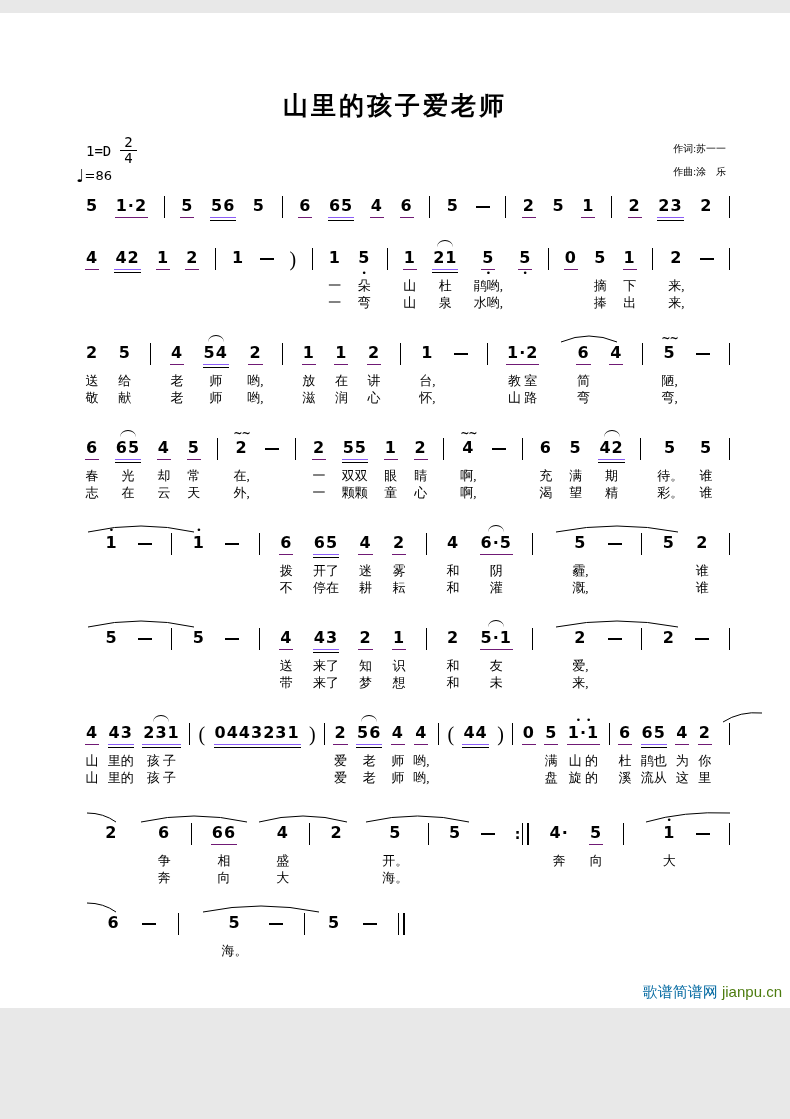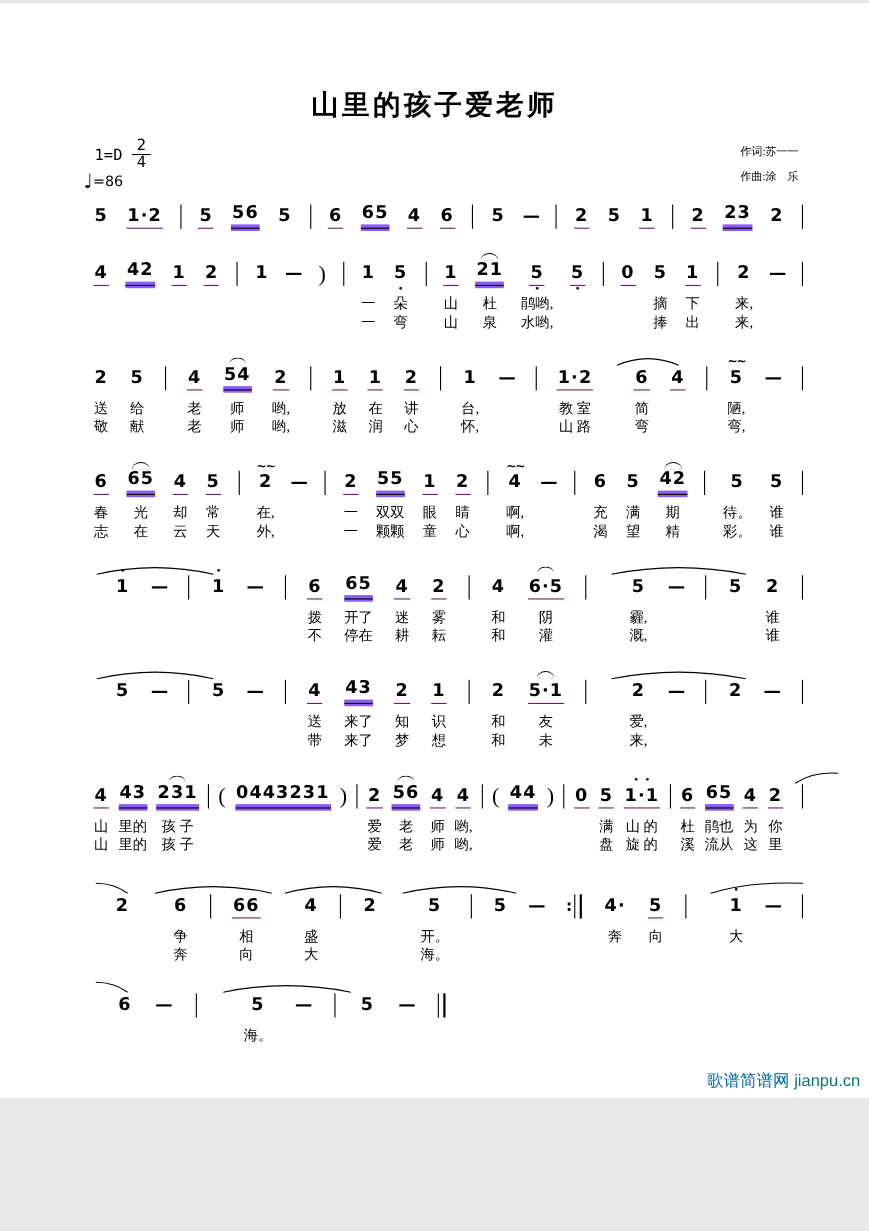--- a/index.html
+++ b/index.html
@@ -1,16 +1,16 @@
 <!DOCTYPE html>
 <html><head>
 <meta charset="utf-8">
 <style>
   html,body{margin:0;padding:0;background:#e8e8e8;}
-  .page{position:relative;width:790px;height:995px;background:#ffffff;margin:3px auto;
+  .page{position:relative;width:790px;height:995px;background:#ffffff;margin:13px auto;
         font-family:"Liberation Serif",serif;color:#000;overflow:hidden;text-decoration:underline;}
   .title{position:absolute;top:76px;left:0;width:100%;text-align:center;
          font-size:25px;font-weight:bold;letter-spacing:3px;}
   .keyblock{position:absolute;left:86px;top:122px;font-size:14px;
             font-family:"DejaVu Sans Mono",monospace;display:flex;align-items:center;}
   .frac{display:inline-block;text-align:center;margin-left:9px;font-family:"DejaVu Sans Mono",monospace;}
   .frac .num{display:block;border-bottom:1px solid #000;padding:0 4px;line-height:15px;}
   .frac .den{display:block;line-height:15px;}
   .tempo{position:absolute;left:76px;top:152px;font-size:13px;font-family:"DejaVu Sans",sans-serif;}
   .tempo .glyph{font-size:18px;vertical-align:-2px;}
@@ -18,21 +18,21 @@
   
   .sys{position:absolute;left:85px;display:flex;justify-content:space-between;align-items:flex-start;}
   .cell{display:flex;flex-direction:column;align-items:center;flex:0 0 auto;}
   .row{display:flex;justify-content:center;}
   .top{height:13px;align-items:flex-end;}
   .mid{height:22px;align-items:center;}
   .bot{height:7px;align-items:flex-start;}
   .nt{font-family:"DejaVu Sans",sans-serif;font-weight:bold;font-size:16px;line-height:18px;
       letter-spacing:1px;padding:0 1px 2px;}
   .u1{border-bottom:1px solid #701a75;}
-  .u2{border-bottom:6px solid #8b5cf6;position:relative;}
+  .u2{border-bottom:1px solid #8b5cf6;position:relative;}
   .u2::after{content:'';position:absolute;left:0;right:0;bottom:-4px;border-top:1px solid #000;}
   .bl{width:1px;height:22px;background:#000;}
   .dashline{width:14px;height:2px;background:#000;}
   .par{font-size:20px;line-height:22px;font-family:"Liberation Serif",serif;}
   .rep{display:flex;align-items:center;height:22px;}
   .repdots{font:bold 14px "DejaVu Sans",sans-serif;margin-right:2px;line-height:20px;}
   .repbars{width:4px;height:22px;border-left:1px solid #000;border-right:2px solid #000;}
   .endbar{width:4px;height:22px;border-left:1px solid #000;border-right:2px solid #000;}
   .tiearc{width:100%;min-width:16px;height:6px;border-top:1px solid #000;
           border-radius:50% 50% 0 0/100% 100% 0 0;margin-bottom:1px;}
@@ -1846,15 +1846,15 @@
           <div class="row bot"></div>
           <div class="ly"></div>
           <div class="ly"></div>
         </div>
       </div>
     </div>
 
   <div class="pagenum">第 1页</div>
 
   <div class="watermark">
-    <span style="color: #0369a1;">歌谱简谱网 </span><a href="#" style="color: #0f766e;">jianpu.cn</a>
+    <span style="color: #0369a1;">歌谱简谱网 </span><a href="#" style="color: #4d7c0f;">jianpu.cn</a>
   </div>
 </div>
 
 </body></html>

